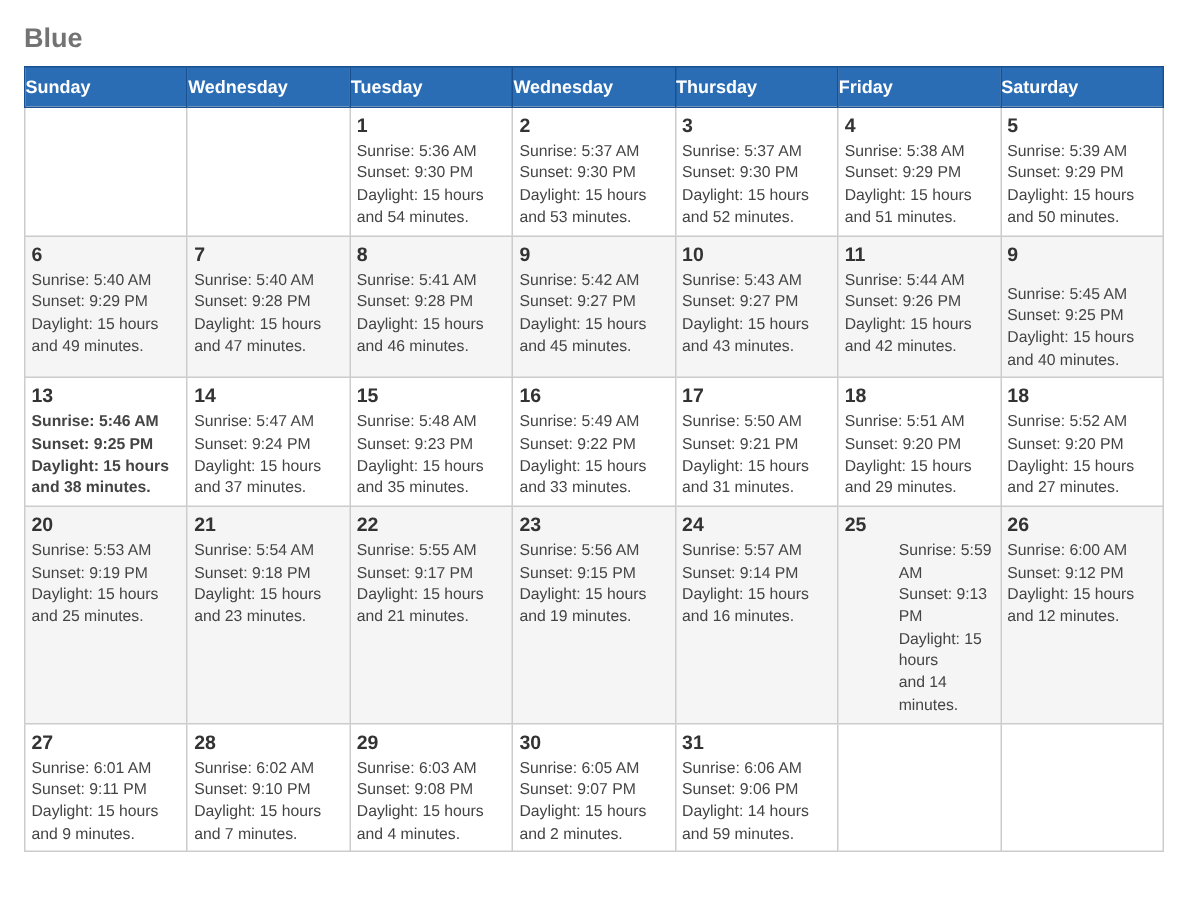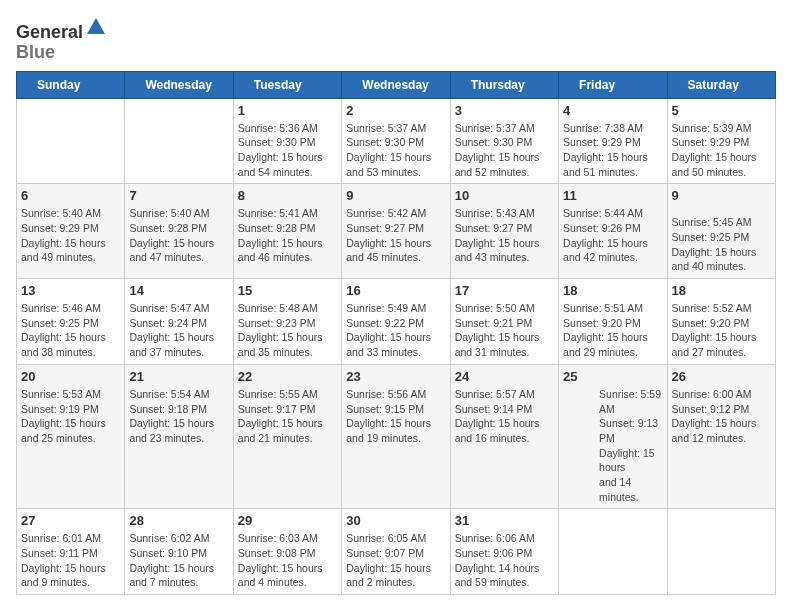--- a/index.html
+++ b/index.html
@@ -47,21 +47,21 @@
       color: #555;
     }
     .calendar {
       width: 100%;
       border-collapse: collapse;
       font-size: 11px;
     }
     .calendar th {
       background: #2a6db5;
       color: #fff;
-      padding: 6px 20px;
+      padding: 6px 0;
       text-align: left;
       font-size: 12px;
       font-weight: bold;
       border: 1px solid #1a5090;
     }
     .calendar td {
       border: 1px solid #ccc;
       vertical-align: top;
       padding: 4px;
       width: calc(100% / 7);
@@ -88,25 +88,20 @@
     .empty-cell {
       background: #fff;
     }
   </style>
 </head>
 <body>
 
 <div class="header">
   <div class="logo">
     <div>
-      <div class="logo-text">
-        <span class="logo-general">General</span><svg class="logo-icon" viewBox="0 0 22 22">
-            <polygon points="11,2 20,18 2,18" fill="#2a6db5"></polygon>
-          </svg>
-      </div>
       <div class="logo-text">
         <span class="logo-blue">Blue</span>
       </div>
     </div>
   </div>
   <div class="title-block">
     <div class="month-title"></div>
     <div class="location"></div>
   </div>
 </div>
@@ -143,21 +138,21 @@
         </td>
         <td>
           <span class="day-number">3</span>
           <div class="day-info" style="white-space: pre-line;">Sunrise: 5:37 AM
 Sunset: 9:30 PM
 Daylight: 15 hours
 and 52 minutes.</div>
         </td>
         <td>
           <span class="day-number">4</span>
-          <div class="day-info" style="white-space: pre-line;">Sunrise: 7:38 AM
+          <div class="day-info" style="white-space: pre-line;">Sunrise: 5:38 AM
 Sunset: 9:29 PM
 Daylight: 15 hours
 and 51 minutes.</div>
         </td>
         <td>
           <span class="day-number">5</span>
           <div class="day-info" style="white-space: pre-line;">Sunrise: 5:39 AM
 Sunset: 9:29 PM
 Daylight: 15 hours
 and 50 minutes.</div>
@@ -210,21 +205,21 @@
           <span class="day-number">9</span>
           <div class="day-info" style="white-space: pre-line; margin-top: 12px;">Sunrise: 5:45 AM
 Sunset: 9:25 PM
 Daylight: 15 hours
 and 40 minutes.</div>
         </td>
       </tr>
       <tr>
         <td>
           <span class="day-number">13</span>
-          <div class="day-info" style="white-space: pre-line;">Sunrise: 5:46 AM
+          <div class="day-info" style="white-space: pre-line; font-weight: bold;">Sunrise: 5:46 AM
 Sunset: 9:25 PM
 Daylight: 15 hours
 and 38 minutes.</div>
         </td>
         <td>
           <span class="day-number">14</span>
           <div class="day-info" style="white-space: pre-line;">Sunrise: 5:47 AM
 Sunset: 9:24 PM
 Daylight: 15 hours
 and 37 minutes.</div>

